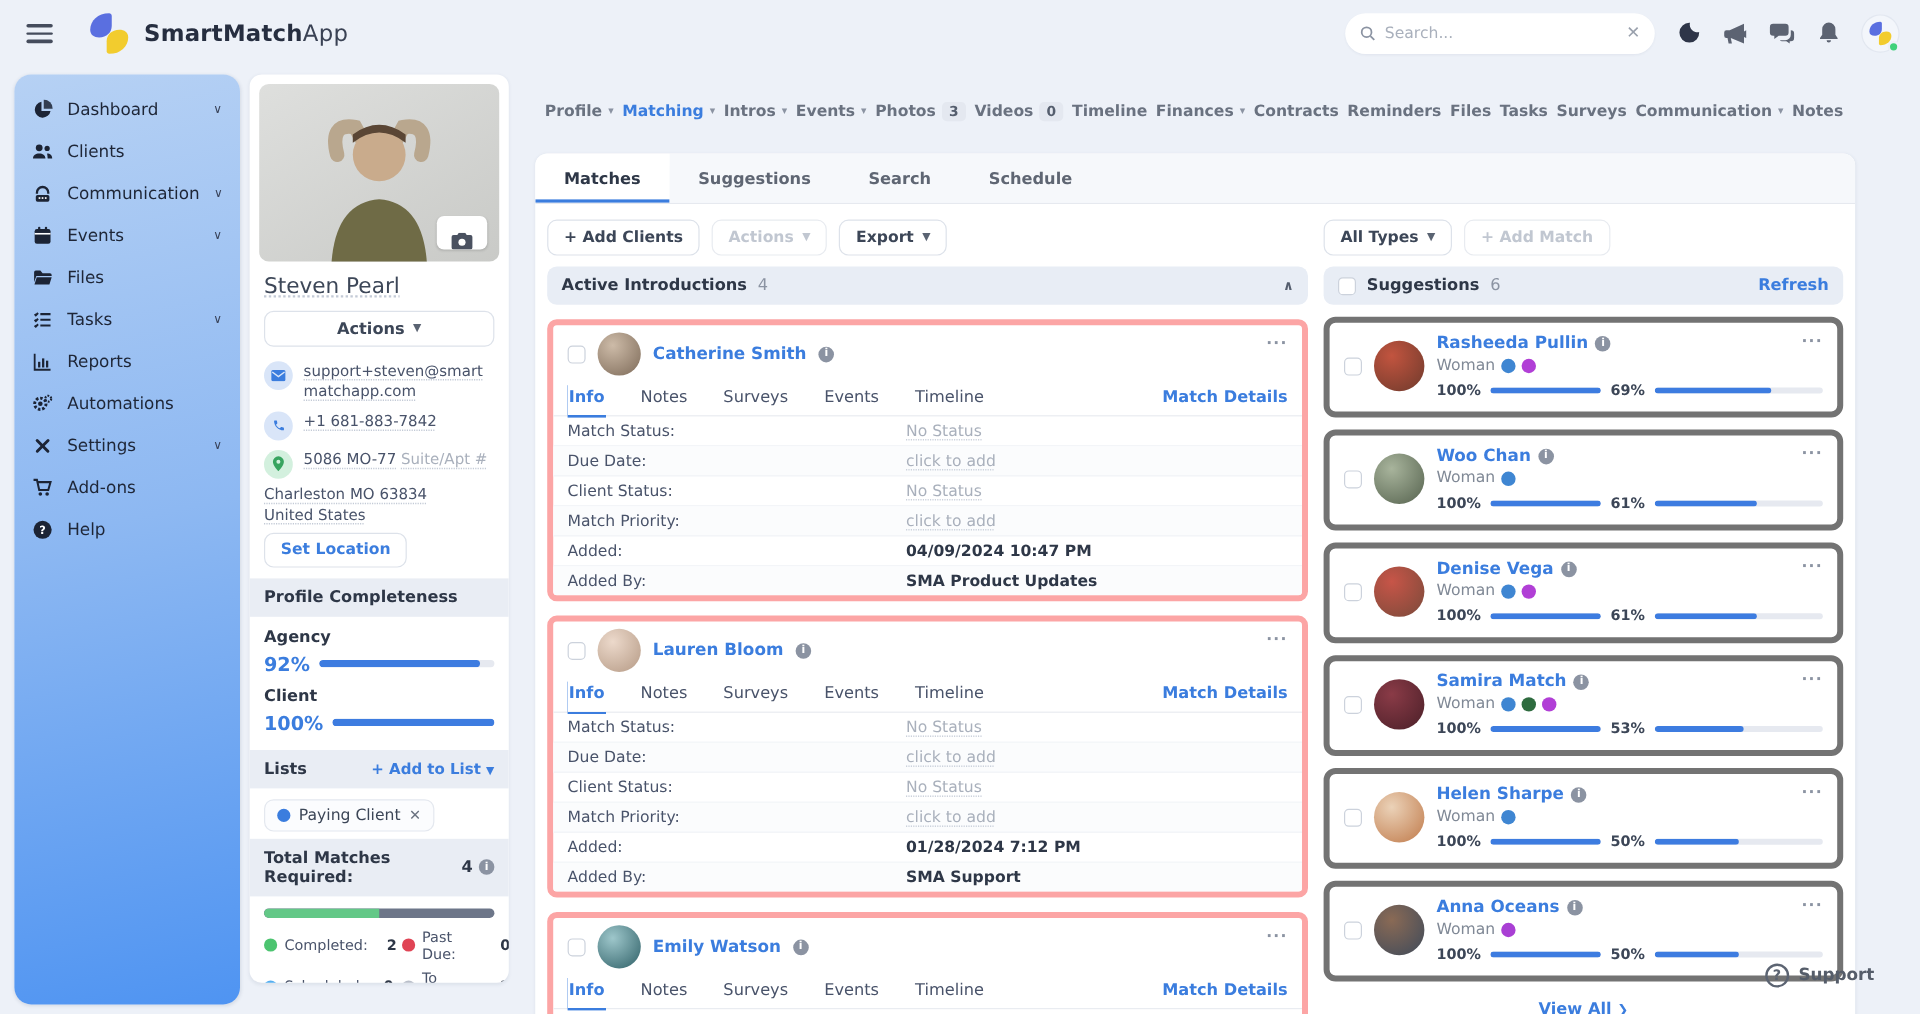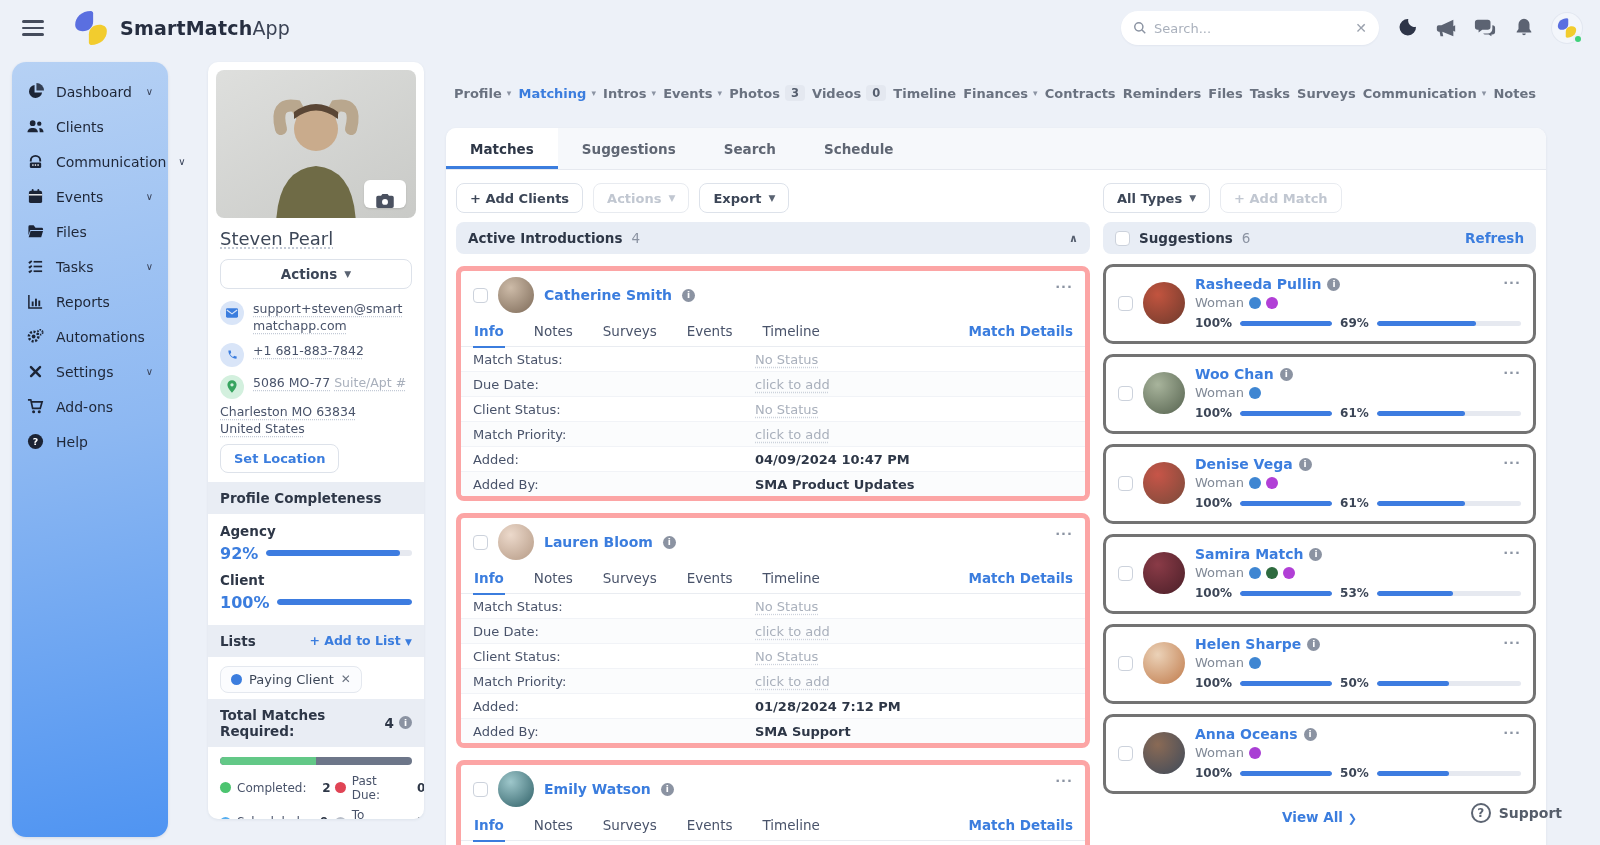--- a/index.html
+++ b/index.html
@@ -20,21 +20,21 @@
   .search{width:258px;height:34px;background:#fff;border-radius:18px;display:flex;align-items:center;padding:0 12px;box-shadow:0 1px 2px rgba(50,70,100,.06);}
   .search svg{flex:0 0 14px;}
   .search input{border:0;outline:0;flex:1;margin-left:7px;font-size:13px;color:#3a4254;font-family:inherit;background:transparent;}
   .search input::placeholder{color:#a9b0bc;}
   .search .clear{color:#9aa1ad;font-size:14px;cursor:pointer;}
   .tb-ic{width:22px;height:22px;cursor:pointer;}
   .tb-avatar{width:30px;height:30px;border-radius:50%;background:#f3f6fb;position:relative;display:grid;place-items:center;cursor:pointer;box-shadow:0 0 0 1px #e2e7f0;}
   .tb-avatar .status{position:absolute;right:-1px;bottom:-1px;width:10px;height:10px;border-radius:50%;background:#3fd17a;border:2px solid #edf1f8;}
 
   
-  .sidebar{position:absolute;left:12px;top:62px;width:156px;bottom:8px;border-radius:14px;background:linear-gradient(168deg,#b6d1f4 0%,#8db8f2 48%,#4f94f2 100%);padding-top:12px;box-shadow:0 1px 3px rgba(40,60,90,.12);}
+  .sidebar{position:absolute;left:12px;top:62px;width:188px;bottom:8px;border-radius:14px;background:linear-gradient(168deg,#b6d1f4 0%,#8db8f2 48%,#4f94f2 100%);padding-top:12px;box-shadow:0 1px 3px rgba(40,60,90,.12);}
   .side-item{display:flex;align-items:center;gap:12px;padding:9px 15px;font-size:14px;font-weight:500;color:#1e2637;cursor:pointer;}
   .side-item svg{flex:0 0 17px;}
   .side-caret{margin-left:auto;color:#39435a;font-size:10px;}
 
   
   .profile-card{position:absolute;left:208px;top:62px;width:216px;bottom:26px;background:#fff;border-radius:10px;box-shadow:0 1px 3px rgba(40,60,90,.08);overflow:hidden;font-size:12.5px;}
   .photo{margin:8px;height:148px;border-radius:8px;background:linear-gradient(150deg,#dedfdd,#c9cac7);position:relative;overflow:hidden;}
   .photo svg{position:absolute;left:50%;top:14px;transform:translateX(-50%);}
   .camera-btn{position:absolute;right:10px;bottom:10px;width:42px;height:28px;background:#fff;border-radius:6px;display:grid;place-items:center;cursor:pointer;box-shadow:0 1px 2px rgba(0,0,0,.12);}
   .p-name{padding:2px 12px 4px;font-size:18px;color:#3d4758;}
@@ -106,21 +106,21 @@
   .match-details{margin-left:auto;color:#3b7dde;font-weight:600;cursor:pointer;padding-bottom:3px;}
   .mc-row{display:flex;align-items:center;padding:4.5px 12px;font-size:13px;border-bottom:1px solid #f1f3f7;min-height:24px;}
   .mc-row:nth-child(even){background:#fbfcfd;}
   .mc-row:last-child{border-bottom:0;}
   .mc-label{width:47%;color:#49536a;}
   .mc-value{font-weight:600;color:#2e3747;}
   .mc-value[data-muted="true"]{color:#a9b0bc;font-weight:400;text-decoration:underline dotted #ccd2dc;text-underline-offset:3px;}
 
   
   .refresh{margin-left:auto;color:#3b7dde;font-weight:600;cursor:pointer;}
-  .sugg-card{border:3px solid #737373;border-radius:10px;margin-top:10px;padding:9px 12px 11px;position:relative;display:flex;gap:10px;align-items:center;}
+  .sugg-card{border:5px solid #737373;border-radius:10px;margin-top:10px;padding:9px 12px 11px;position:relative;display:flex;gap:10px;align-items:center;}
   .av42{width:42px;height:42px;flex:0 0 42px;}
   .sg-body{flex:1;min-width:0;}
   .sg-name-row{display:flex;align-items:center;gap:6px;}
   .sg-name{color:#3b7dde;font-weight:600;font-size:14px;cursor:pointer;}
   .sg-gender{display:flex;align-items:center;gap:5px;color:#808996;font-size:13px;margin:3px 0 6px;}
   .sg-dot{width:12px;height:12px;border-radius:50%;}
   .sg-bars{display:flex;align-items:center;gap:8px;font-size:12px;font-weight:600;color:#3c4657;}
   .sg-bar{height:5px;border-radius:3px;background:#e6e9f0;overflow:hidden;}
   .sg-bar i{display:block;height:100%;background:#3d7ce0;border-radius:3px;}
   .sg-bar.b1{width:92px;flex:0 0 92px;}

